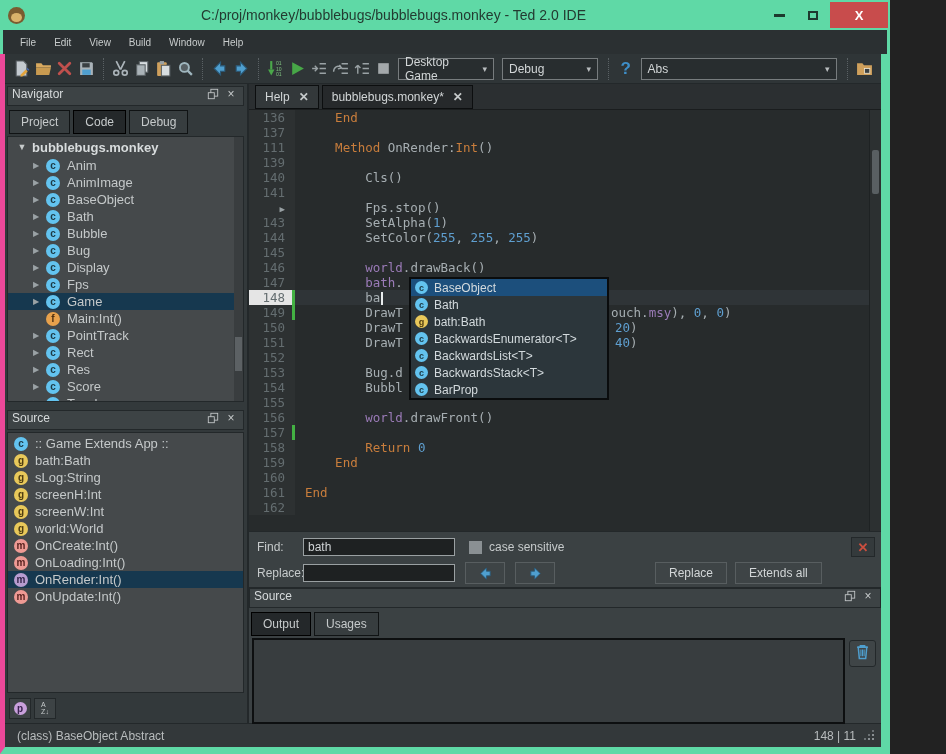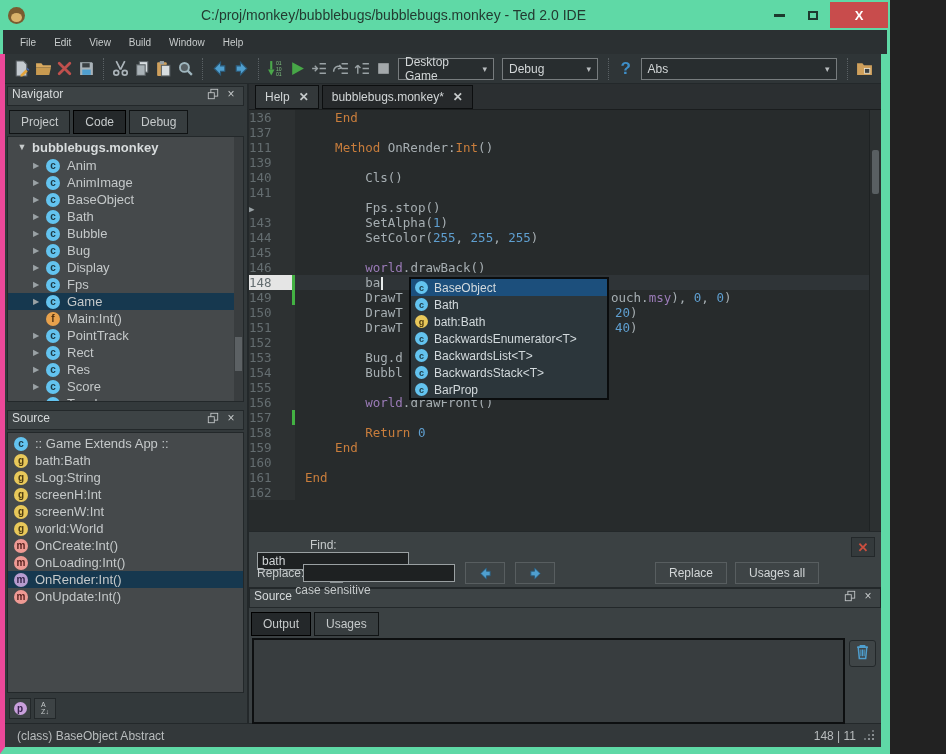--- a/index.html
+++ b/index.html
@@ -75,21 +75,21 @@
 
   
   .tabbar{height:26px;background:#2b2f31;display:flex;align-items:flex-end;padding:2px 0 0 6px;border-bottom:1px solid #1a1d1e;flex:0 0 auto;}
   .etab{display:flex;align-items:center;gap:9px;padding:4px 9px;font-size:12px;color:#d2d6d7;background:#33383a;border:1px solid #0c0e0f;margin-right:3px;}
   .etab.active{background:#26292b;}
   .etab .x{font-size:12px;color:#c6cacb;font-weight:bold;}
 
   .editor{height:421px;background:#272b2c;position:relative;overflow:hidden;flex:0 0 auto;font-family:"DejaVu Sans Mono",monospace;font-size:12.5px;}
   .line{height:15px;line-height:15px;position:relative;white-space:pre;}
   .line.current{background:#2f3437;}
-  .gutter{display:inline-block;width:46px;text-align:left;padding-right:10px;color:#646d70;background:#2d3132;height:15px;vertical-align:top;}
+  .gutter{display:inline-block;width:46px;text-align:right;padding-right:10px;color:#646d70;background:#2d3132;height:15px;vertical-align:top;}
   .line.current .gutter{background:#e5e5e5;}
   .bookmark{color:#98a0a3;font-size:9px;}
   .changebar{position:absolute;left:43px;top:0;width:3px;height:15px;background:#43b143;}
   .codetext{padding-left:10px;}
   .seg-plain{color:#a6aeb2;}
   .seg-kw{color:#c87d3c;}
   .seg-num{color:#5f9fd0;}
   .seg-mem{color:#9b7bb8;}
   .caret{display:inline-block;width:2px;height:13px;background:#e8ecec;vertical-align:middle;margin-left:1px;}
   .right-frag{position:absolute;top:0;}
@@ -98,21 +98,21 @@
 
   
   .popup{position:absolute;left:160px;top:167px;width:200px;background:#2c363b;border:2px solid #0a0c0d;z-index:5;font-family:"Liberation Sans",sans-serif;}
   .prow{height:17px;display:flex;align-items:center;padding-left:4px;font-size:12px;color:#d3dadd;white-space:nowrap;}
   .prow.selected{background:#1c4f7c;}
   .prow .ci{width:13px;height:13px;font-size:9px;margin-right:6px;}
 
   
   .findbar{height:56px;background:#3b4143;position:relative;border-top:1px solid #23282a;flex:0 0 auto;font-size:12px;color:#c6cacb;}
   .frow{position:absolute;left:8px;display:flex;align-items:center;}
-  .frow1{top:6px;flex-direction:column;}
+  .frow1{top:6px;}
   .frow2{top:30px;}
   .flabel{width:46px;display:inline-block;}
   .finput{width:152px;height:18px;background:#1e2122;border:1px solid #9aa0a2;color:#d0d4d6;font-size:12px;padding:0 4px;font-family:"Liberation Sans",sans-serif;}
   .chk{width:13px;height:13px;background:#8a9093;margin:0 7px 0 14px;}
   .nav-arrow{width:40px;height:22px;background:#3e4446;border:1px solid #585e60;display:flex;align-items:center;justify-content:center;margin-left:10px;}
   .nav-arrow svg{width:15px;height:15px;}
   .fbtn{height:22px;background:#3e4446;border:1px solid #585e60;color:#d2d6d7;font-size:12px;padding:0 13px;margin-left:8px;font-family:"Liberation Sans",sans-serif;}
   .fbtn.rall{margin-left:8px;}
   .find-close{position:absolute;right:6px;top:5px;width:24px;height:20px;background:#343a3c;border:1px solid #23282a;color:#cc4f3f;font-weight:bold;font-size:13px;display:flex;align-items:center;justify-content:center;}
   .spacer92{width:92px;}
@@ -507,20 +507,21 @@
               <div class="line"><span class="gutter">137</span><span class="codetext"></span></div>
               <div class="line"><span class="gutter">111</span><span class="codetext"><span class="seg-plain">    </span><span class="seg-kw">Method</span><span class="seg-plain"> OnRender:</span><span class="seg-kw">Int</span><span class="seg-plain">()</span></span></div>
               <div class="line"><span class="gutter">139</span><span class="codetext"></span></div>
               <div class="line"><span class="gutter">140</span><span class="codetext"><span class="seg-plain">        Cls()</span></span></div>
               <div class="line"><span class="gutter">141</span><span class="codetext"></span></div>
               <div class="line"><span class="gutter"><span class="bookmark">▶</span></span><span class="codetext"><span class="seg-plain">        Fps.stop()</span></span></div>
               <div class="line"><span class="gutter">143</span><span class="codetext"><span class="seg-plain">        SetAlpha(</span><span class="seg-num">1</span><span class="seg-plain">)</span></span></div>
               <div class="line"><span class="gutter">144</span><span class="codetext"><span class="seg-plain">        SetColor(</span><span class="seg-num">255</span><span class="seg-plain">, </span><span class="seg-num">255</span><span class="seg-plain">, </span><span class="seg-num">255</span><span class="seg-plain">)</span></span></div>
               <div class="line"><span class="gutter">145</span><span class="codetext"></span></div>
               <div class="line"><span class="gutter">146</span><span class="codetext"><span class="seg-plain">        </span><span class="seg-mem">world</span><span class="seg-plain">.drawBack()</span></span></div>
+              <div class="line"><span class="gutter">147</span><span class="codetext"><span class="seg-plain">        </span><span class="seg-mem">bath</span><span class="seg-plain">.</span></span></div>
               <div class="line current"><span class="gutter">148</span><span class="changebar"></span><span class="codetext"><span class="seg-plain">        ba</span><span class="caret"></span></span></div>
               <div class="line"><span class="gutter">149</span><span class="changebar"></span><span class="codetext"><span class="seg-plain">        DrawT</span></span><span class="right-frag" style="left: 362px;"><span class="seg-plain">ouch.</span><span class="seg-mem">msy</span><span class="seg-plain">), </span><span class="seg-num">0</span><span class="seg-plain">, </span><span class="seg-num">0</span><span class="seg-plain">)</span></span></div>
               <div class="line"><span class="gutter">150</span><span class="codetext"><span class="seg-plain">        DrawT</span></span><span class="right-frag" style="left: 366px;"><span class="seg-num">20</span><span class="seg-plain">)</span></span></div>
               <div class="line"><span class="gutter">151</span><span class="codetext"><span class="seg-plain">        DrawT</span></span><span class="right-frag" style="left: 366px;"><span class="seg-num">40</span><span class="seg-plain">)</span></span></div>
               <div class="line"><span class="gutter">152</span><span class="codetext"></span></div>
               <div class="line"><span class="gutter">153</span><span class="codetext"><span class="seg-plain">        Bug.d</span></span></div>
               <div class="line"><span class="gutter">154</span><span class="codetext"><span class="seg-plain">        Bubbl</span></span></div>
               <div class="line"><span class="gutter">155</span><span class="codetext"></span></div>
               <div class="line"><span class="gutter">156</span><span class="codetext"><span class="seg-plain">        </span><span class="seg-mem">world</span><span class="seg-plain">.drawFront()</span></span></div>
               <div class="line"><span class="gutter">157</span><span class="changebar"></span><span class="codetext"></span></div>
@@ -580,21 +581,21 @@
                   <path d="M9 2L3 8l6 6v-3.5h4v-5H9z" fill="#4f9fcf" stroke="#2b5b7a"></path>
                 </svg>
               </span>
             <span class="nav-arrow">
                 <svg viewBox="0 0 16 16">
                   <path d="M7 2l6 6-6 6v-3.5H3v-5h4z" fill="#4f9fcf" stroke="#2b5b7a"></path>
                 </svg>
               </span>
             <span class="spacer92"></span>
             <button class="fbtn">Replace</button>
-            <button class="fbtn rall">Usages all</button>
+            <button class="fbtn rall">Extends all</button>
           </div>
           <div class="find-close">
               <span>✕</span>
             </div>
         </div>
 
         <div class="console">
           <div class="panel-header">
             <span class="ph-title">Source</span>
             <span class="ph-btn">

